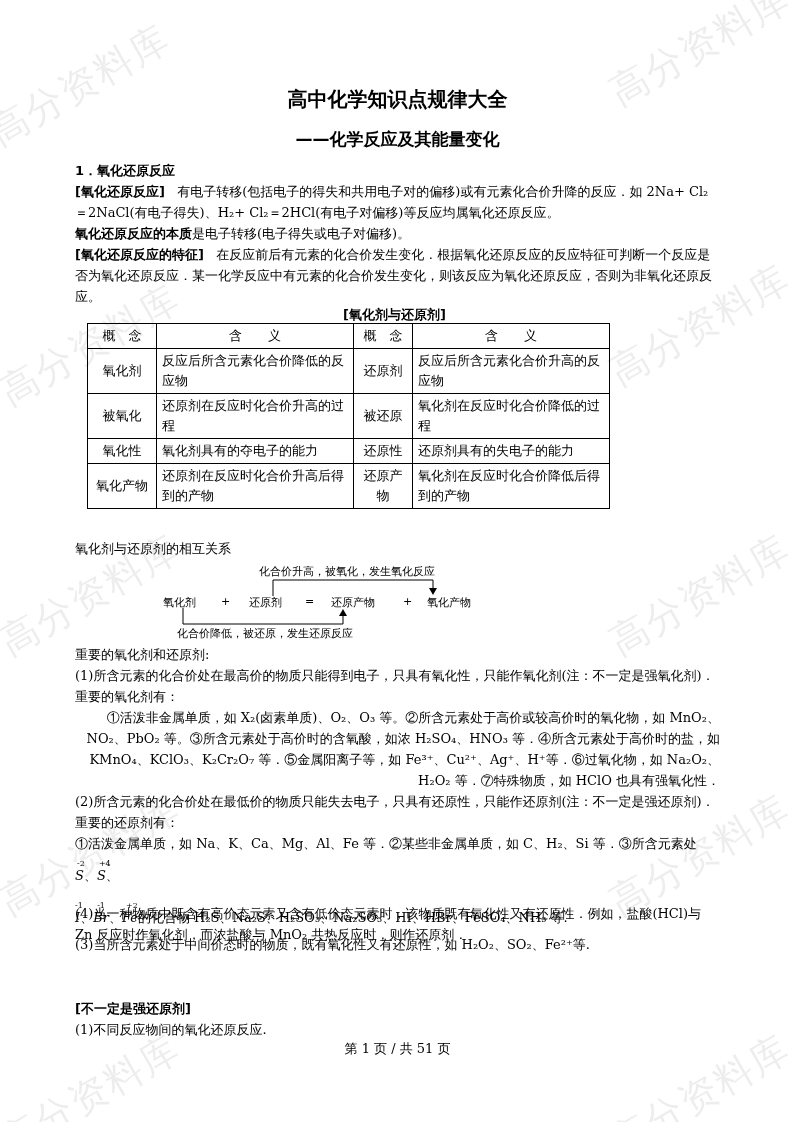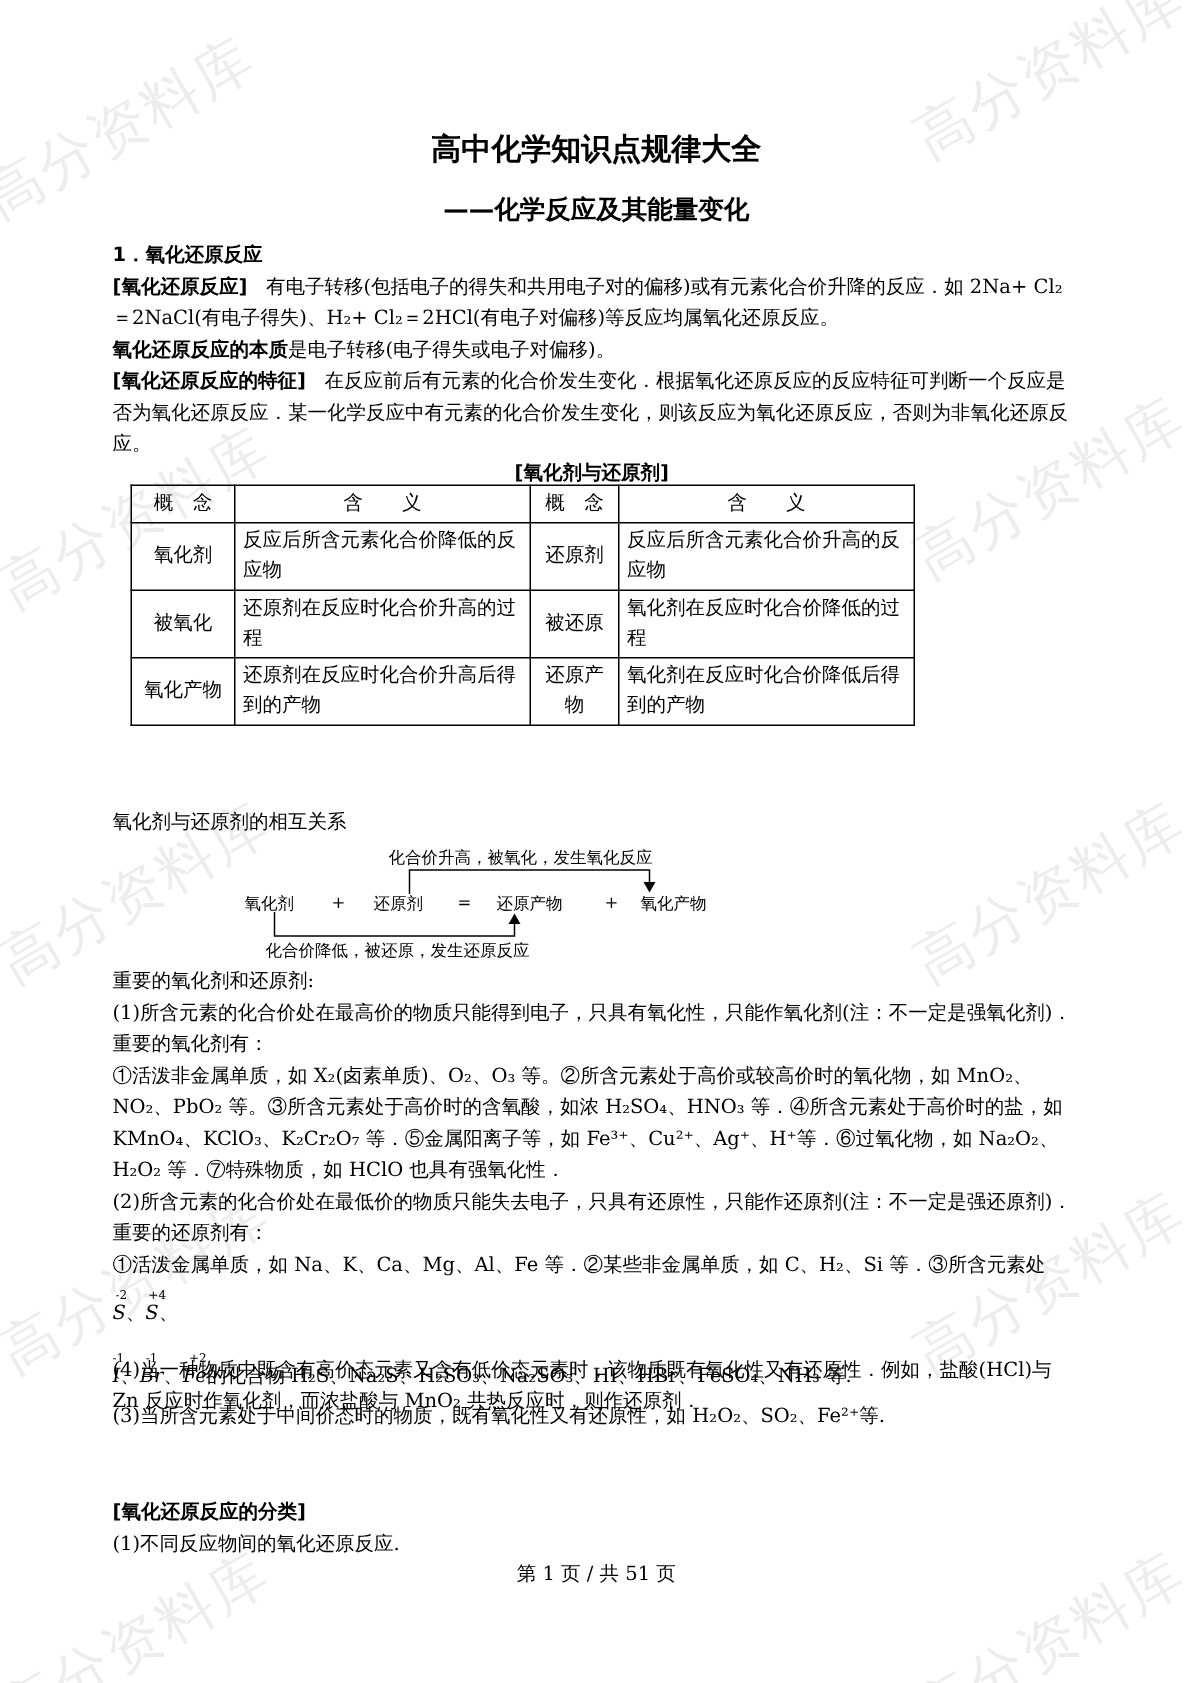--- a/index.html
+++ b/index.html
@@ -67,20 +67,26 @@
       <td class="c">还原剂</td>
       <td>反应后所含元素化合价升高的反应物</td>
     </tr>
     <tr>
       <td class="c">被氧化</td>
       <td>还原剂在反应时化合价升高的过程</td>
       <td class="c">被还原</td>
       <td>氧化剂在反应时化合价降低的过程</td>
     </tr>
     <tr>
+      <td class="c">氧化性</td>
+      <td>氧化剂具有的夺电子的能力</td>
+      <td class="c">还原性</td>
+      <td>还原剂具有的失电子的能力</td>
+    </tr>
+    <tr>
       <td class="c">氧化产物</td>
       <td>还原剂在反应时化合价升高后得到的产物</td>
       <td class="c">还原产物</td>
       <td>氧化剂在反应时化合价降低后得到的产物</td>
     </tr>
   </tbody>
     </table>
 
   <div class="para" style="top:538px;">氧化剂与还原剂的相互关系</div>
 
@@ -97,28 +103,28 @@
     <div style="position:absolute;left:86px;top:35px;">还原剂</div>
     <div style="position:absolute;left:142px;top:35px;">=</div>
     <div style="position:absolute;left:168px;top:35px;">还原产物</div>
     <div style="position:absolute;left:240px;top:35px;">+</div>
     <div style="position:absolute;left:264px;top:35px;">氧化产物</div>
     <div style="position:absolute;left:14px;top:66px;">化合价降低，被还原，发生还原反应</div>
   </div>
 
   <div class="para" style="top:644px;">重要的氧化剂和还原剂:</div>
   <div class="para" style="top:665px;">(1)所含元素的化合价处在最高价的物质只能得到电子，只具有氧化性，只能作氧化剂(注：不一定是强氧化剂)．重要的氧化剂有：</div>
-  <div class="para" style="top:707px;">①活泼非金属单质，如 X₂(卤素单质)、O₂、O₃ 等。②所含元素处于高价或较高价时的氧化物，如 MnO₂、NO₂、PbO₂ 等。③所含元素处于高价时的含氧酸，如浓 H₂SO₄、HNO₃ 等．④所含元素处于高价时的盐，如 KMnO₄、KClO₃、K₂Cr₂O₇ 等．⑤金属阳离子等，如 Fe³⁺、Cu²⁺、Ag⁺、H⁺等．⑥过氧化物，如 Na₂O₂、H₂O₂ 等．⑦特殊物质，如 HClO 也具有强氧化性．</div>
+  <div class="para" style="top:707px;text-align:right;">①活泼非金属单质，如 X₂(卤素单质)、O₂、O₃ 等。②所含元素处于高价或较高价时的氧化物，如 MnO₂、NO₂、PbO₂ 等。③所含元素处于高价时的含氧酸，如浓 H₂SO₄、HNO₃ 等．④所含元素处于高价时的盐，如 KMnO₄、KClO₃、K₂Cr₂O₇ 等．⑤金属阳离子等，如 Fe³⁺、Cu²⁺、Ag⁺、H⁺等．⑥过氧化物，如 Na₂O₂、H₂O₂ 等．⑦特殊物质，如 HClO 也具有强氧化性．</div>
   <div class="para" style="top:791px;">(2)所含元素的化合价处在最低价的物质只能失去电子，只具有还原性，只能作还原剂(注：不一定是强还原剂)．重要的还原剂有：</div>
   <div class="para" style="top:833px;">①活泼金属单质，如 Na、K、Ca、Mg、Al、Fe 等．②某些非金属单质，如 C、H₂、Si 等．③所含元素处</div>
   <div class="para" style="top:865px;">
     <span style="display:inline-block;position:relative;padding-top:0;"><i style="position:absolute;top:-12px;left:2px;font-size:8px;font-style:normal">-2</i><i>S</i></span>、<span style="display:inline-block;position:relative;"><i style="position:absolute;top:-12px;left:2px;font-size:8px;font-style:normal">+4</i><i>S</i></span>、
   </div>
   <div class="para" style="top:907px;">
     <span style="display:inline-block;position:relative;"><i style="position:absolute;top:-12px;left:0;font-size:8px;font-style:normal">-1</i><i>I</i></span>、<span style="display:inline-block;position:relative;"><i style="position:absolute;top:-12px;left:4px;font-size:8px;font-style:normal">-1</i><i>Br</i></span>、<span style="display:inline-block;position:relative;"><i style="position:absolute;top:-12px;left:4px;font-size:8px;font-style:normal">+2</i><i>Fe</i></span><span>的化合物 H₂S、Na₂S、H₂SO₃、Na₂SO₃、HI、HBr、FeSO₄、NH₃ 等.</span>
   </div>
   <div class="para" style="top:934px;">(3)当所含元素处于中间价态时的物质，既有氧化性又有还原性，如 H₂O₂、SO₂、Fe²⁺等.</div>
   <div class="para" style="top:903px;">(4)当一种物质中既含有高价态元素又含有低价态元素时，该物质既有氧化性又有还原性．例如，盐酸(HCl)与 Zn 反应时作氧化剂，而浓盐酸与 MnO₂ 共热反应时，则作还原剂．</div>
-  <div class="para b" style="top:998px;">[氧化还原反应的分类]</div>
+  <div class="para b" style="top:998px;">[不一定是强还原剂]</div>
   <div class="para" style="top:1019px;">(1)不同反应物间的氧化还原反应.</div>
 
   <div class="footer">第 1 页 / 共 51 页</div>
 </div>
 
 </body></html>

